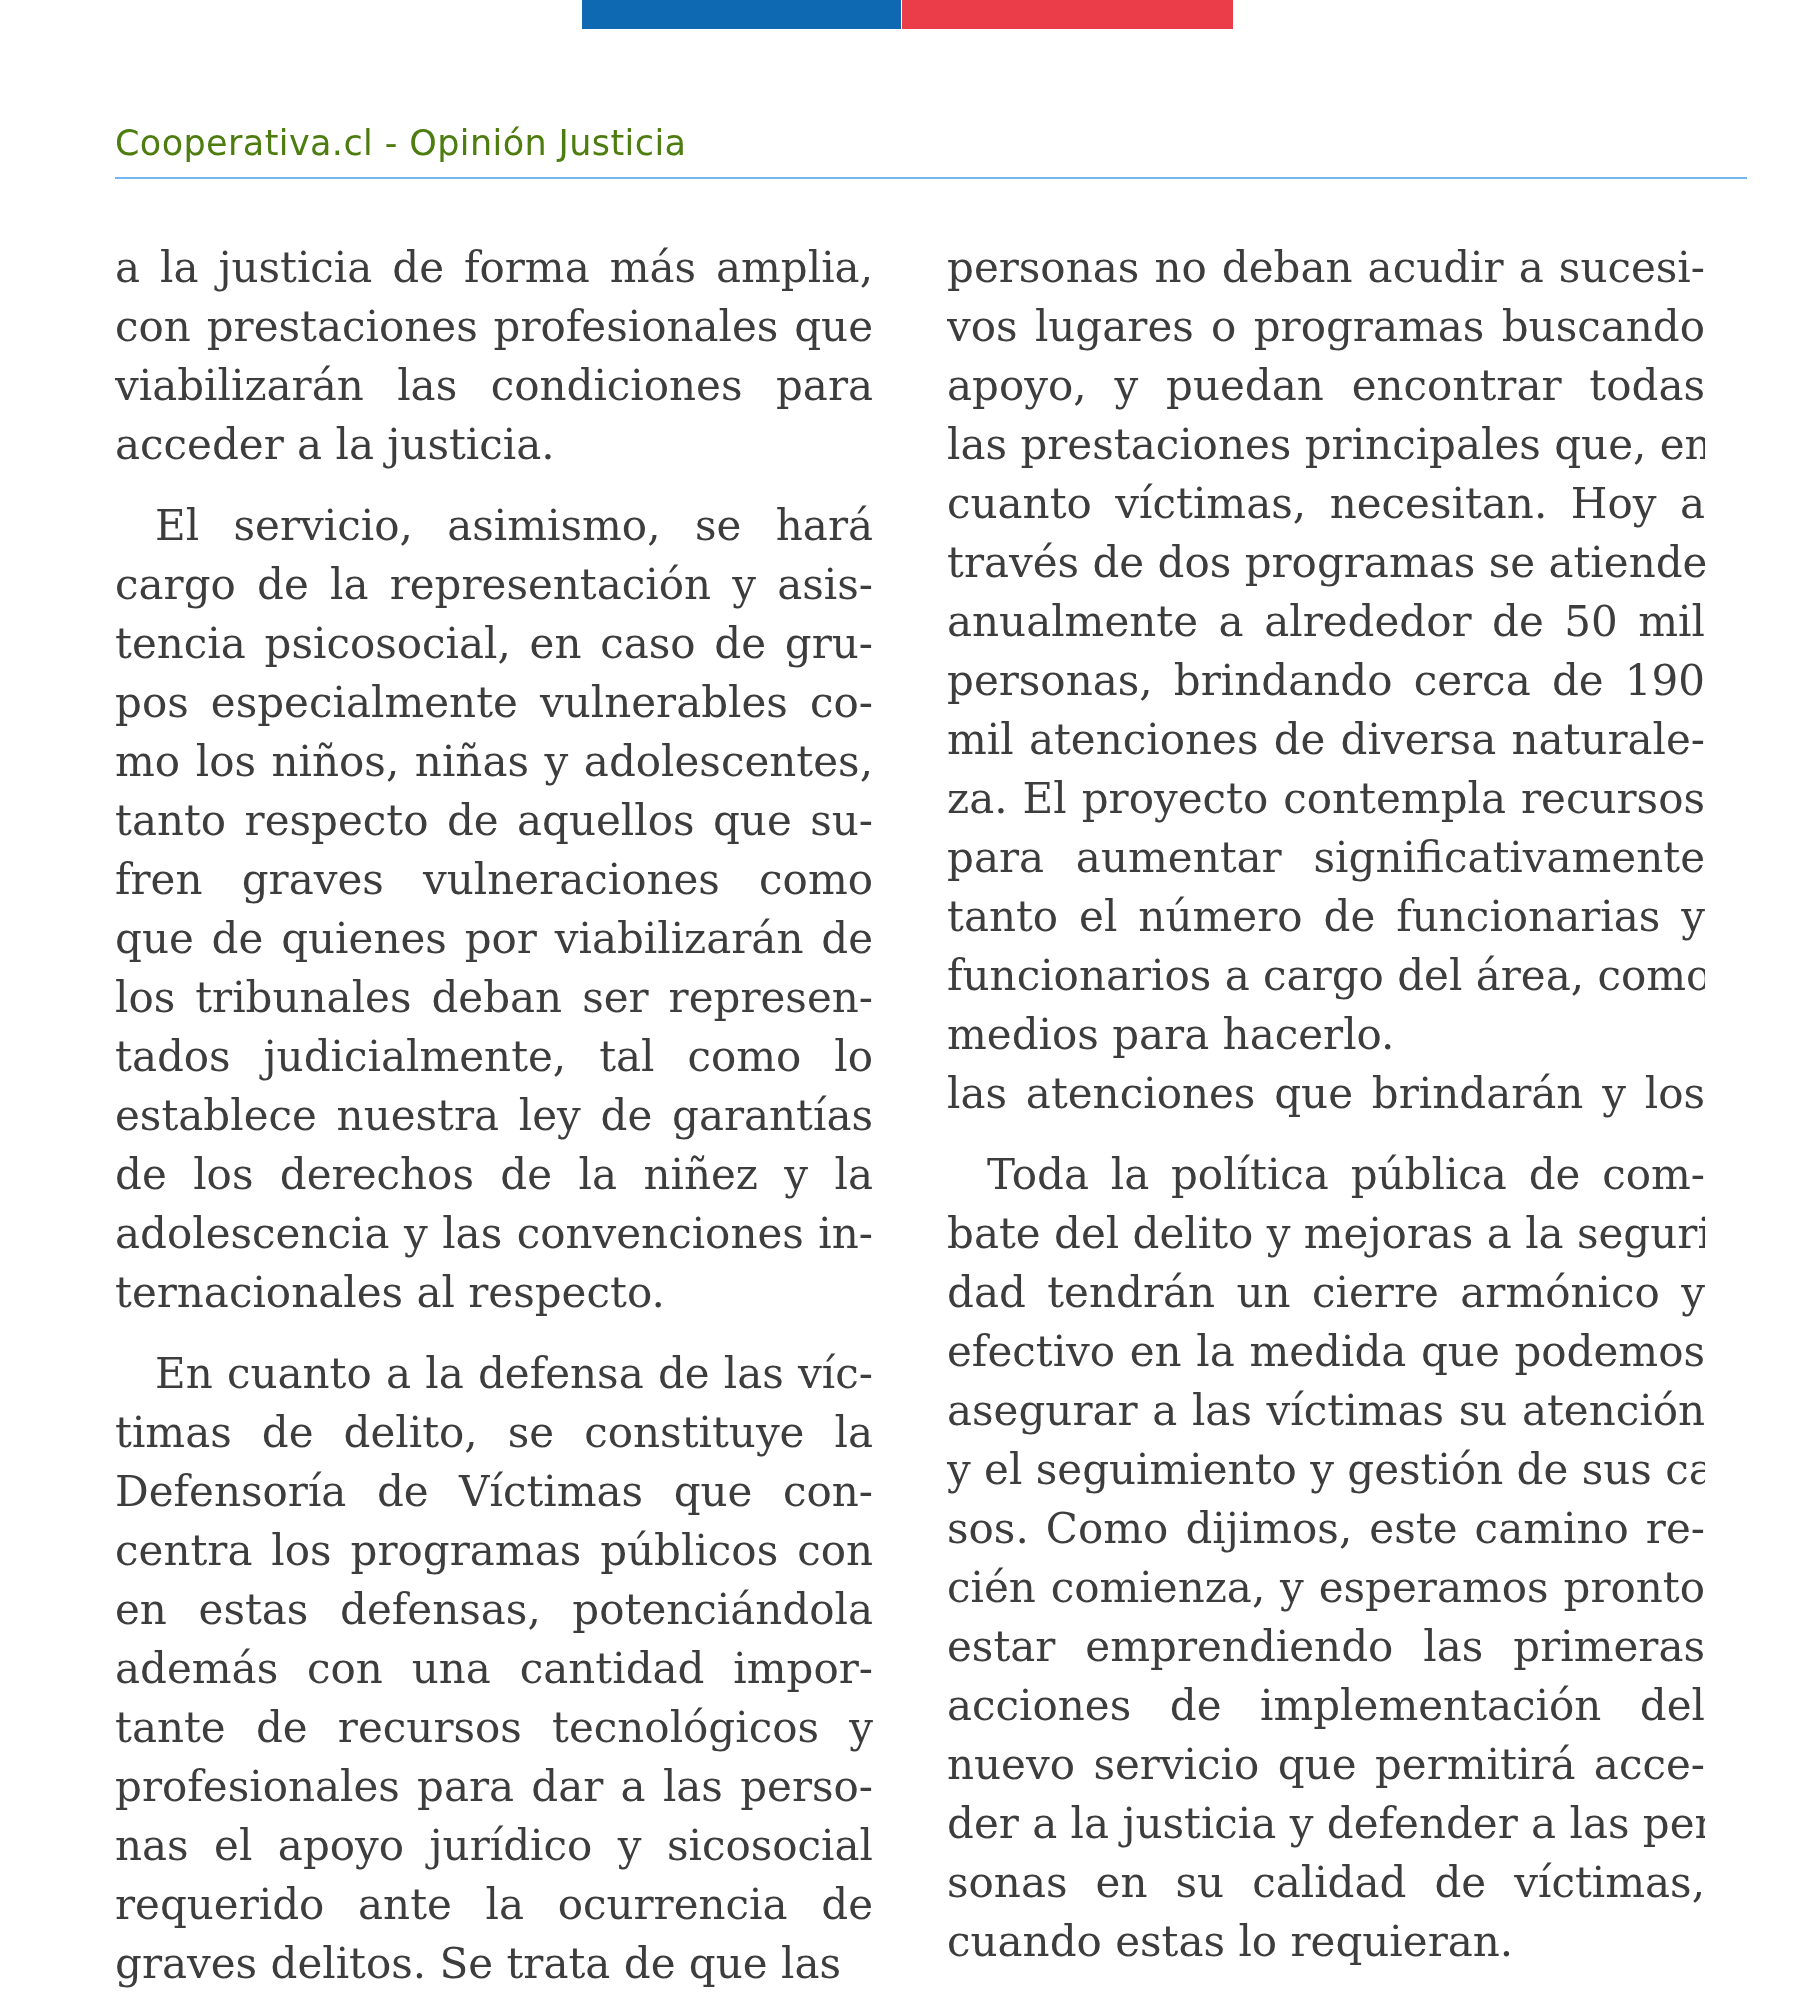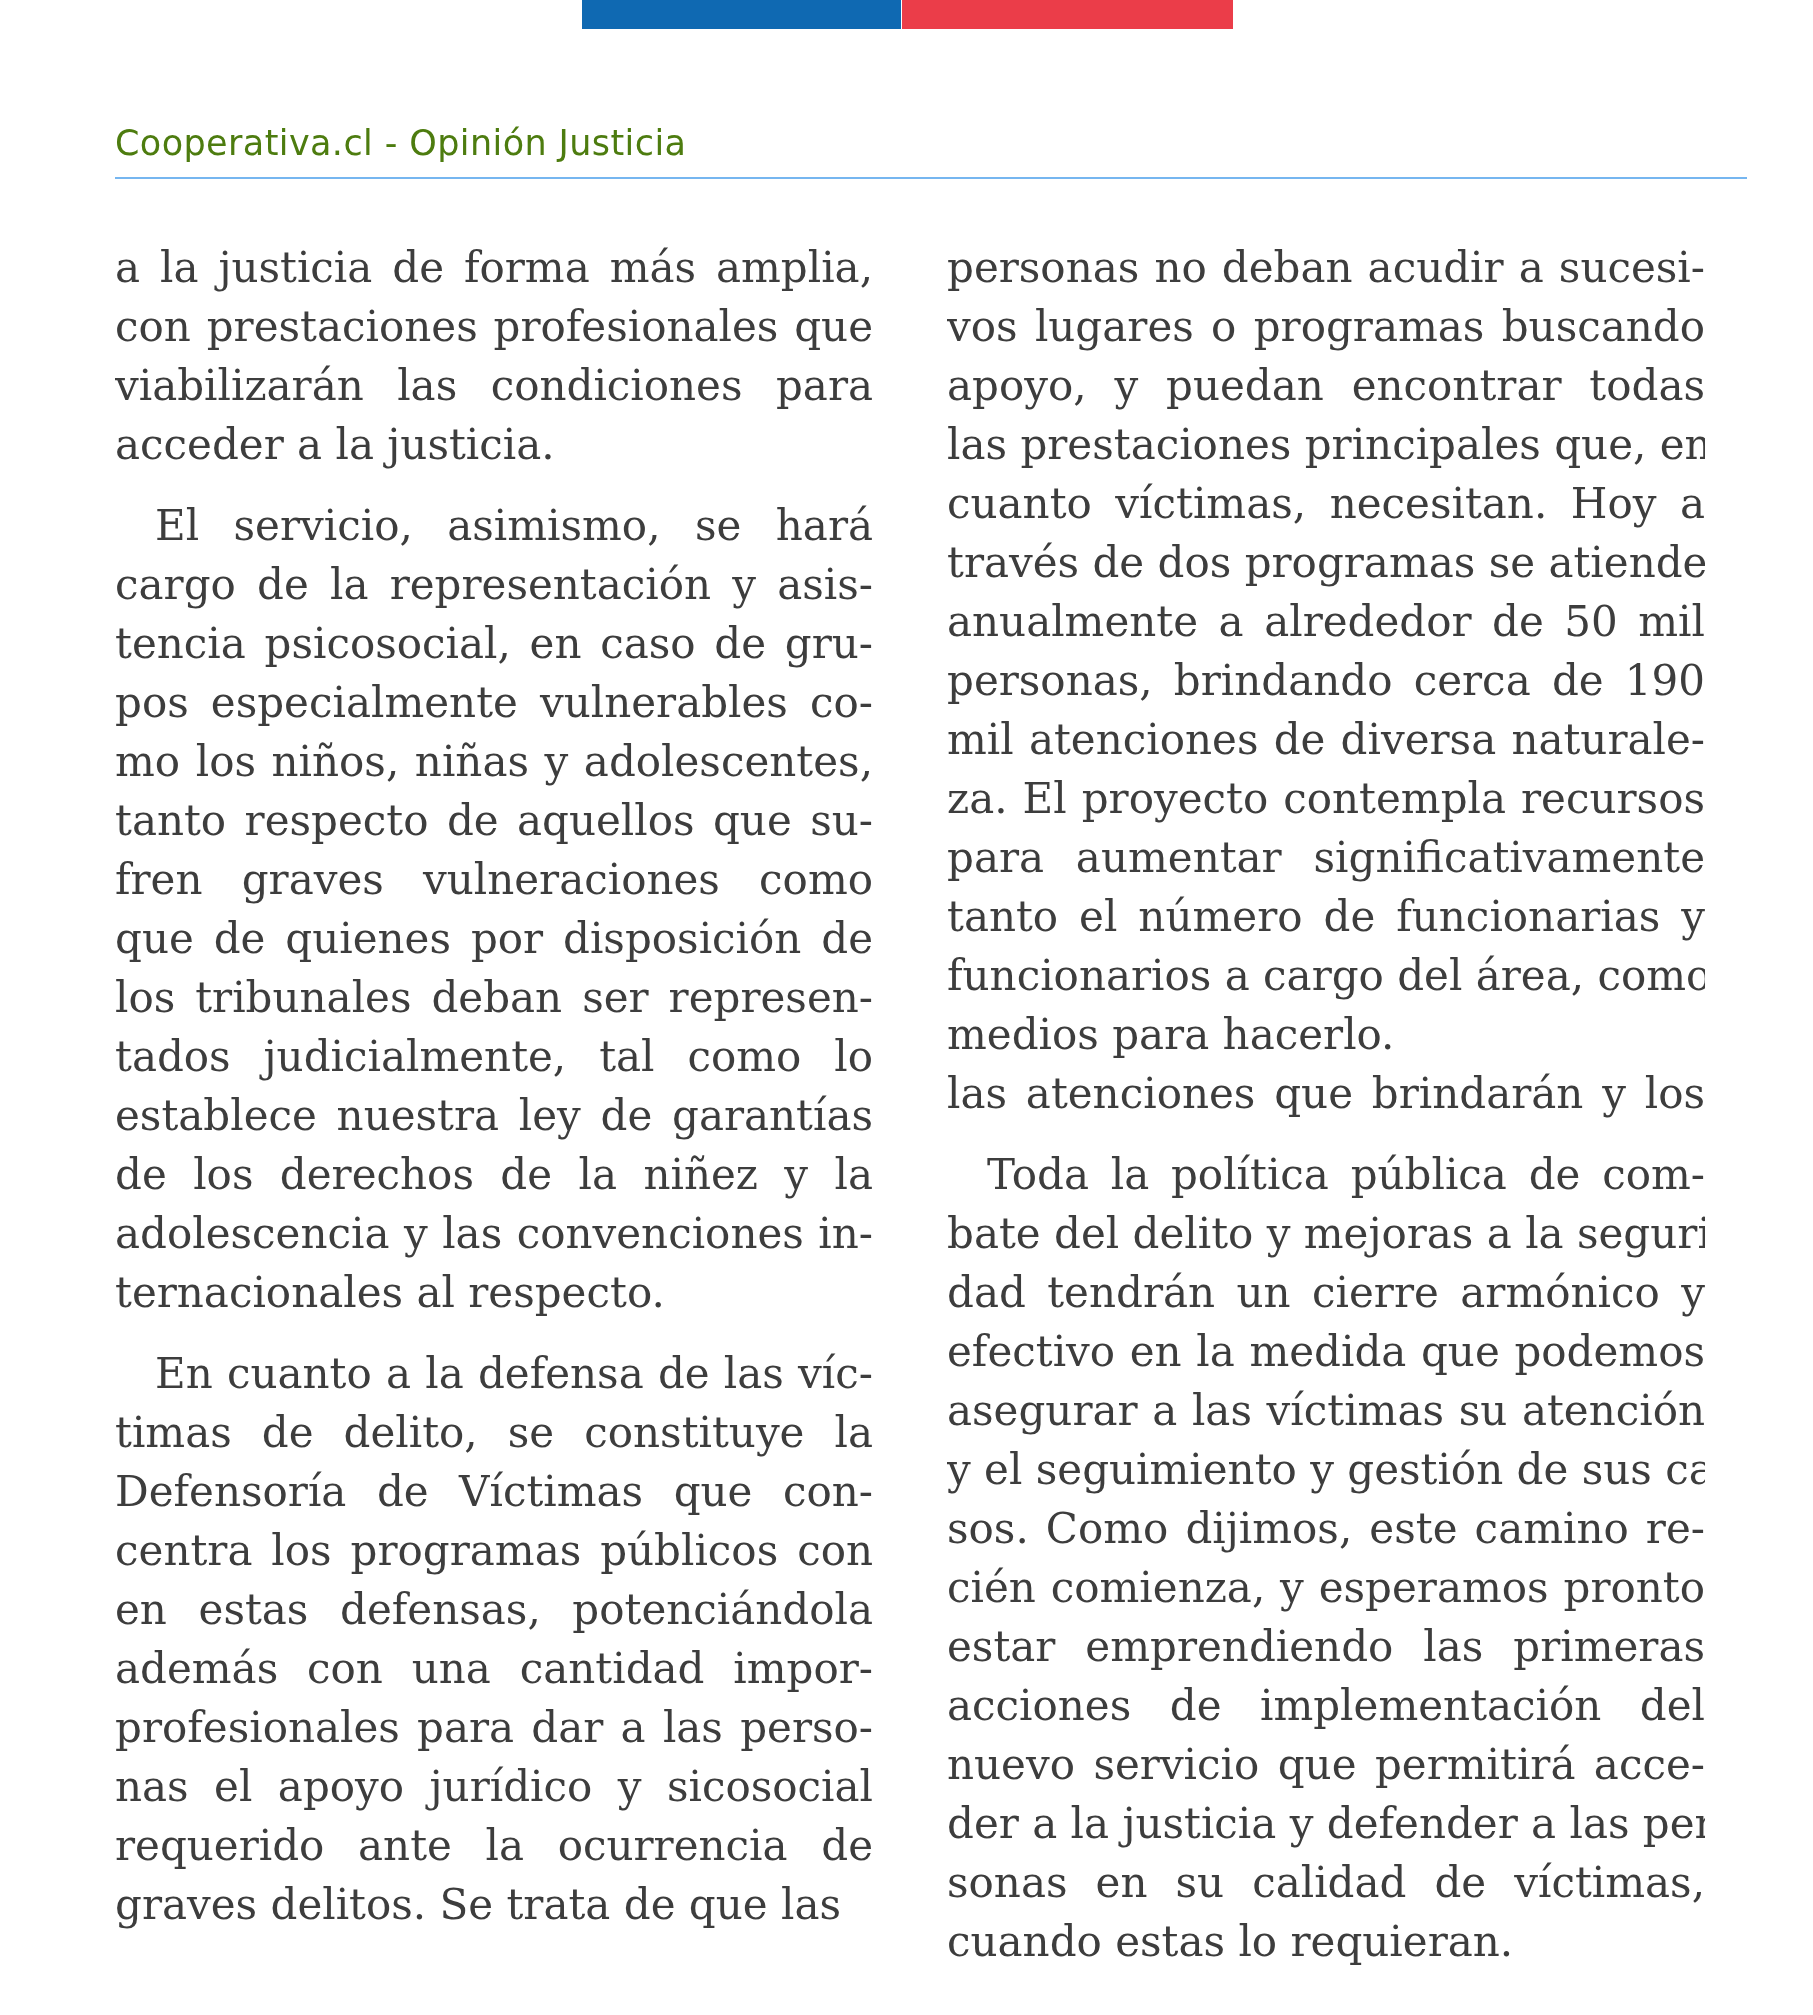--- a/index.html
+++ b/index.html
@@ -52,35 +52,36 @@
       <span class="line last">acceder a la justicia.</span>
     </p>
     <p class="indent" style="text-indent: 0px;">
       <span class="line" style="padding-left: 40px;">El servicio, asimismo, se hará</span>
       <span class="line">cargo de la representación y asis-</span>
       <span class="line">tencia psicosocial, en caso de gru-</span>
       <span class="line">pos especialmente vulnerables co-</span>
       <span class="line">mo los niños, niñas y adolescentes,</span>
       <span class="line">tanto respecto de aquellos que su-</span>
       <span class="line">fren graves vulneraciones como</span>
-      <span class="line">que de quienes por disposición de</span>
+      <span class="line">que de quienes por viabilizarán de</span>
       <span class="line">los tribunales deban ser represen-</span>
       <span class="line">tados judicialmente, tal como lo</span>
       <span class="line">establece nuestra ley de garantías</span>
       <span class="line">de los derechos de la niñez y la</span>
       <span class="line">adolescencia y las convenciones in-</span>
       <span class="line last">ternacionales al respecto.</span>
     </p>
     <p class="indent" style="text-indent: 0px;">
       <span class="line" style="padding-left: 40px;">En cuanto a la defensa de las víc-</span>
       <span class="line">timas de delito, se constituye la</span>
       <span class="line">Defensoría de Víctimas que con-</span>
       <span class="line">centra los programas públicos con</span>
       <span class="line">en estas defensas, potenciándola</span>
       <span class="line">además con una cantidad impor-</span>
+      <span class="line">tante de recursos tecnológicos y</span>
       <span class="line">profesionales para dar a las perso-</span>
       <span class="line">nas el apoyo jurídico y sicosocial</span>
       <span class="line">requerido ante la ocurrencia de</span>
       <span class="line last">graves delitos. Se trata de que las</span>
     </p>
   </div>
 <div class="col right" id="col-right">
     <p>
       <span class="line">personas no deban acudir a sucesi-</span>
       <span class="line">vos lugares o programas buscando</span>

